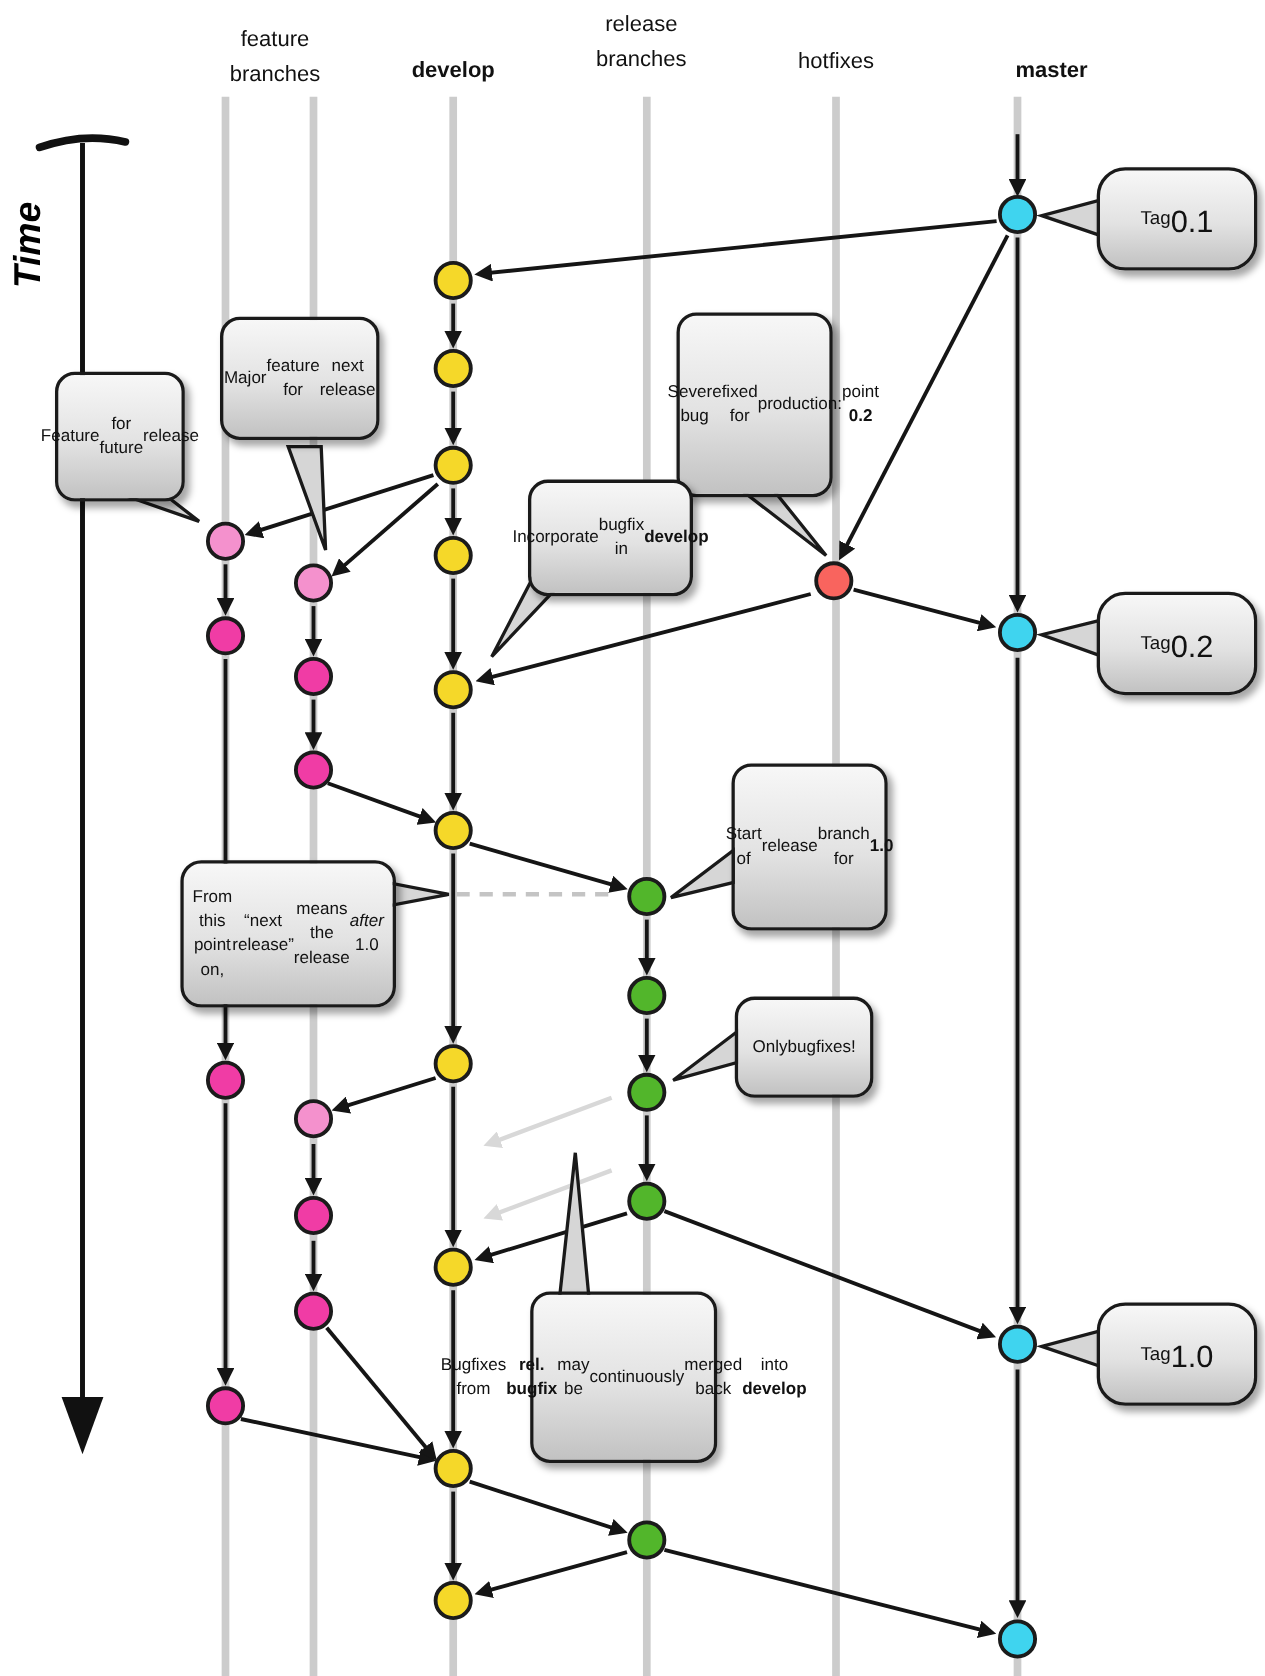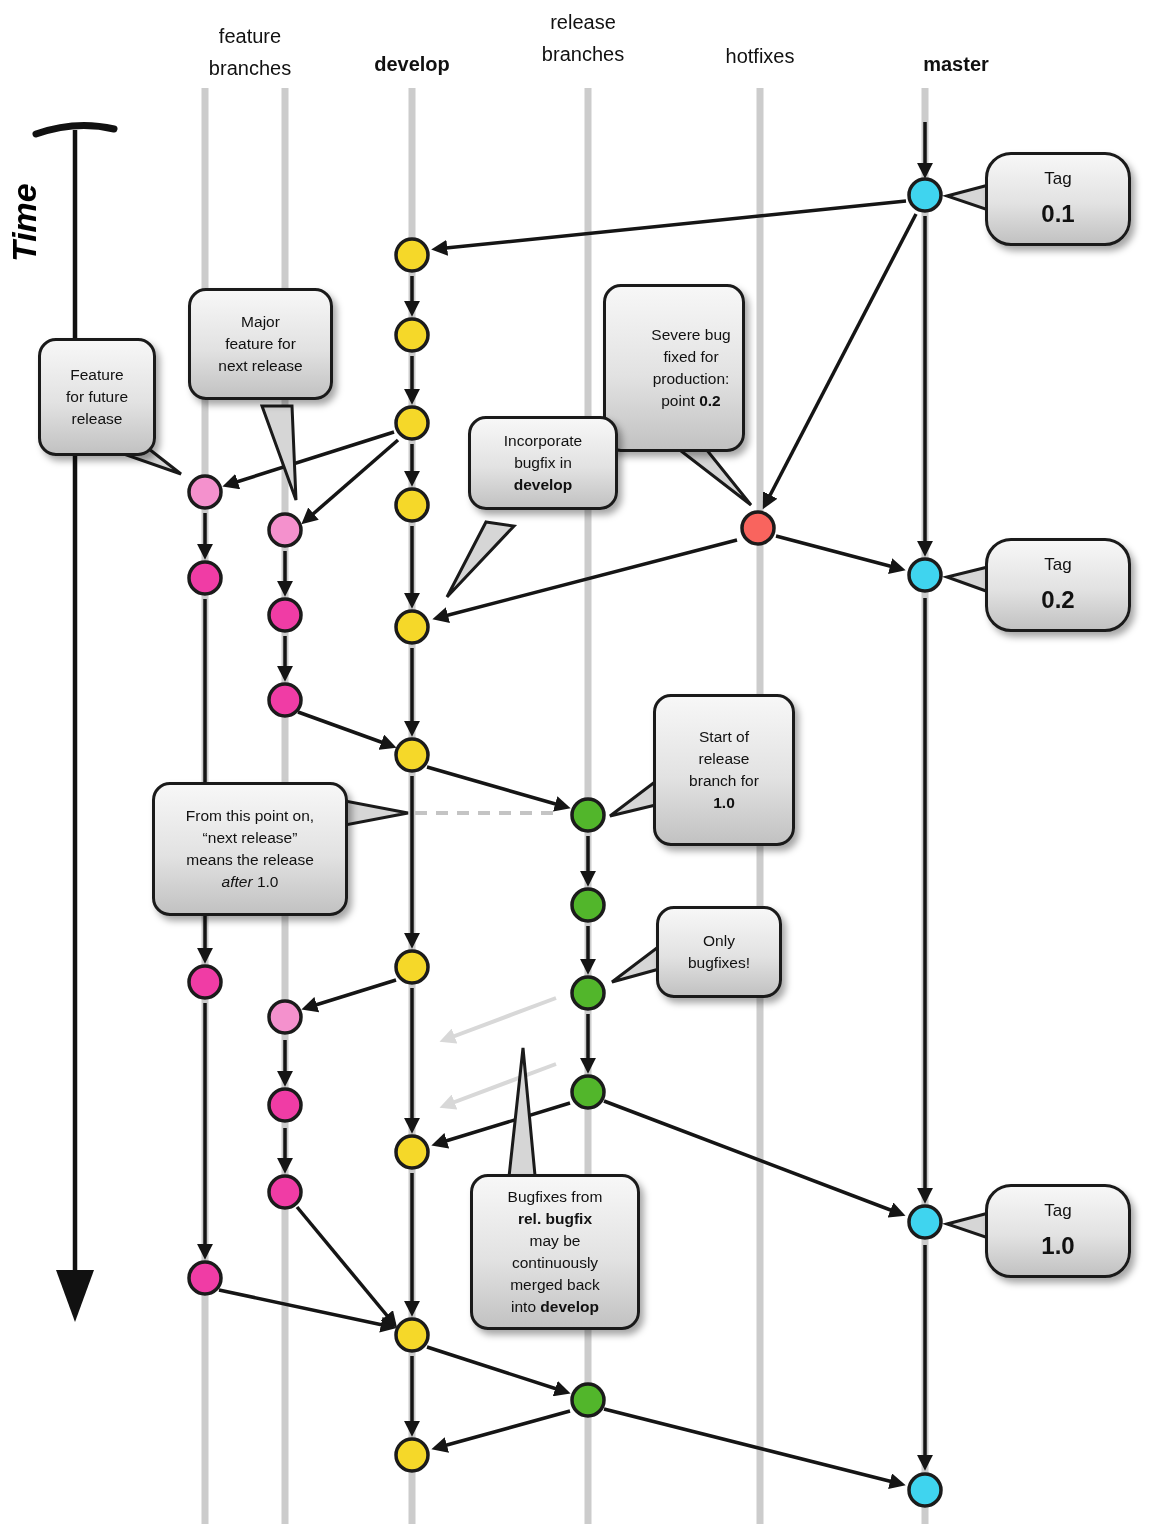--- a/index.html
+++ b/index.html
@@ -8,29 +8,29 @@
   svg text{font-family:"Liberation Sans",sans-serif;}
   #headers{position:absolute;left:0;top:0;width:100%;z-index:2;}
   .col-header{position:absolute;transform:translateX(-50%);text-align:center;font-size:20px;color:#111;line-height:1.6;white-space:nowrap;}
   .col-header.bold{font-weight:bold;}
   #callout-layer{position:absolute;left:0;top:0;width:100%;z-index:3;}
   .callout{
     position:absolute;box-sizing:border-box;
     background:linear-gradient(180deg,#f7f7f7 0%,#e2e2e2 55%,#c2c2c2 100%);
     border:3px solid #1a1a1a;border-radius:18px;
     box-shadow:4px 5px 7px rgba(0,0,0,0.35);
-    display:flex;flex-direction:column;justify-content:center;align-items:center;
-    font-size:15.5px;color:#111;line-height:1.42;text-align:center;padding:8px 10px;
+    display:flex;justify-content:center;align-items:center;
+    font-size:15.5px;color:#111;line-height:1.42;text-align:center;padding:8px 10px;margin-left:12px;
   }
   .callout.tag{border-radius:26px;font-size:17px;}
   .callout.tag .callout-line + .callout-line{margin-top:6px;}
   .callout-line{display:block;}
   .callout .b{font-weight:bold;}
   .callout .i{font-style:italic;}
-  .callout .big{font-size:24px;font-weight:bold;}
+  .callout .big{font-size:28px;font-weight:normal;}
 </style>
 </head>
 <body>
 
 <div id="stage">
 
   <svg id="diagram-svg" width="1150" height="1524" viewBox="0 0 1150 1524">
     <defs>
       <marker id="arrow-dark" viewBox="0 0 10 10" refX="7" refY="5" markerWidth="4.6" markerHeight="4.6" orient="auto">
         <path d="M0,0 L10,5 L0,10 z" fill="#151515"></path>
@@ -169,36 +169,36 @@
         <div class="callout-line"><span>Feature</span></div>
         <div class="callout-line"><span>for future</span></div>
         <div class="callout-line"><span>release</span></div>
       </div>
       <div class="callout" style="left: 603px; top: 284px; width: 142px; height: 168px; padding-left: 44px;">
         <div class="callout-line"><span>Severe bug</span></div>
         <div class="callout-line"><span>fixed for</span></div>
         <div class="callout-line"><span>production:</span></div>
         <div class="callout-line"><span>point </span><span class="b">0.2</span></div>
       </div>
-      <div class="callout" style="left: 468px; top: 416px; width: 150px; height: 94px;">
+      <div class="callout" style="left: 468px; top: 436px; width: 150px; height: 106px;">
         <div class="callout-line"><span>Incorporate</span></div>
         <div class="callout-line"><span>bugfix in</span></div>
         <div class="callout-line"><span class="b">develop</span></div>
       </div>
       <div class="callout tag" style="left: 985px; top: 538px; width: 146px; height: 94px;">
         <div class="callout-line"><span>Tag</span></div>
         <div class="callout-line"><span class="big">0.2</span></div>
       </div>
       <div class="callout" style="left: 653px; top: 694px; width: 142px; height: 152px;">
         <div class="callout-line"><span>Start of</span></div>
         <div class="callout-line"><span>release</span></div>
         <div class="callout-line"><span>branch for</span></div>
         <div class="callout-line"><span class="b">1.0</span></div>
       </div>
-      <div class="callout" style="left: 152px; top: 782px; width: 196px; height: 134px;">
+      <div class="callout" style="left: 152px; top: 782px; width: 196px; height: 134px; border-radius: 19px;">
         <div class="callout-line"><span>From this point on,</span></div>
         <div class="callout-line"><span>“next release”</span></div>
         <div class="callout-line"><span>means the release</span></div>
         <div class="callout-line"><span class="i">after</span><span> 1.0</span></div>
       </div>
       <div class="callout" style="left: 656px; top: 906px; width: 126px; height: 92px;">
         <div class="callout-line"><span>Only</span></div>
         <div class="callout-line"><span>bugfixes!</span></div>
       </div>
       <div class="callout" style="left: 470px; top: 1174px; width: 170px; height: 156px;">

